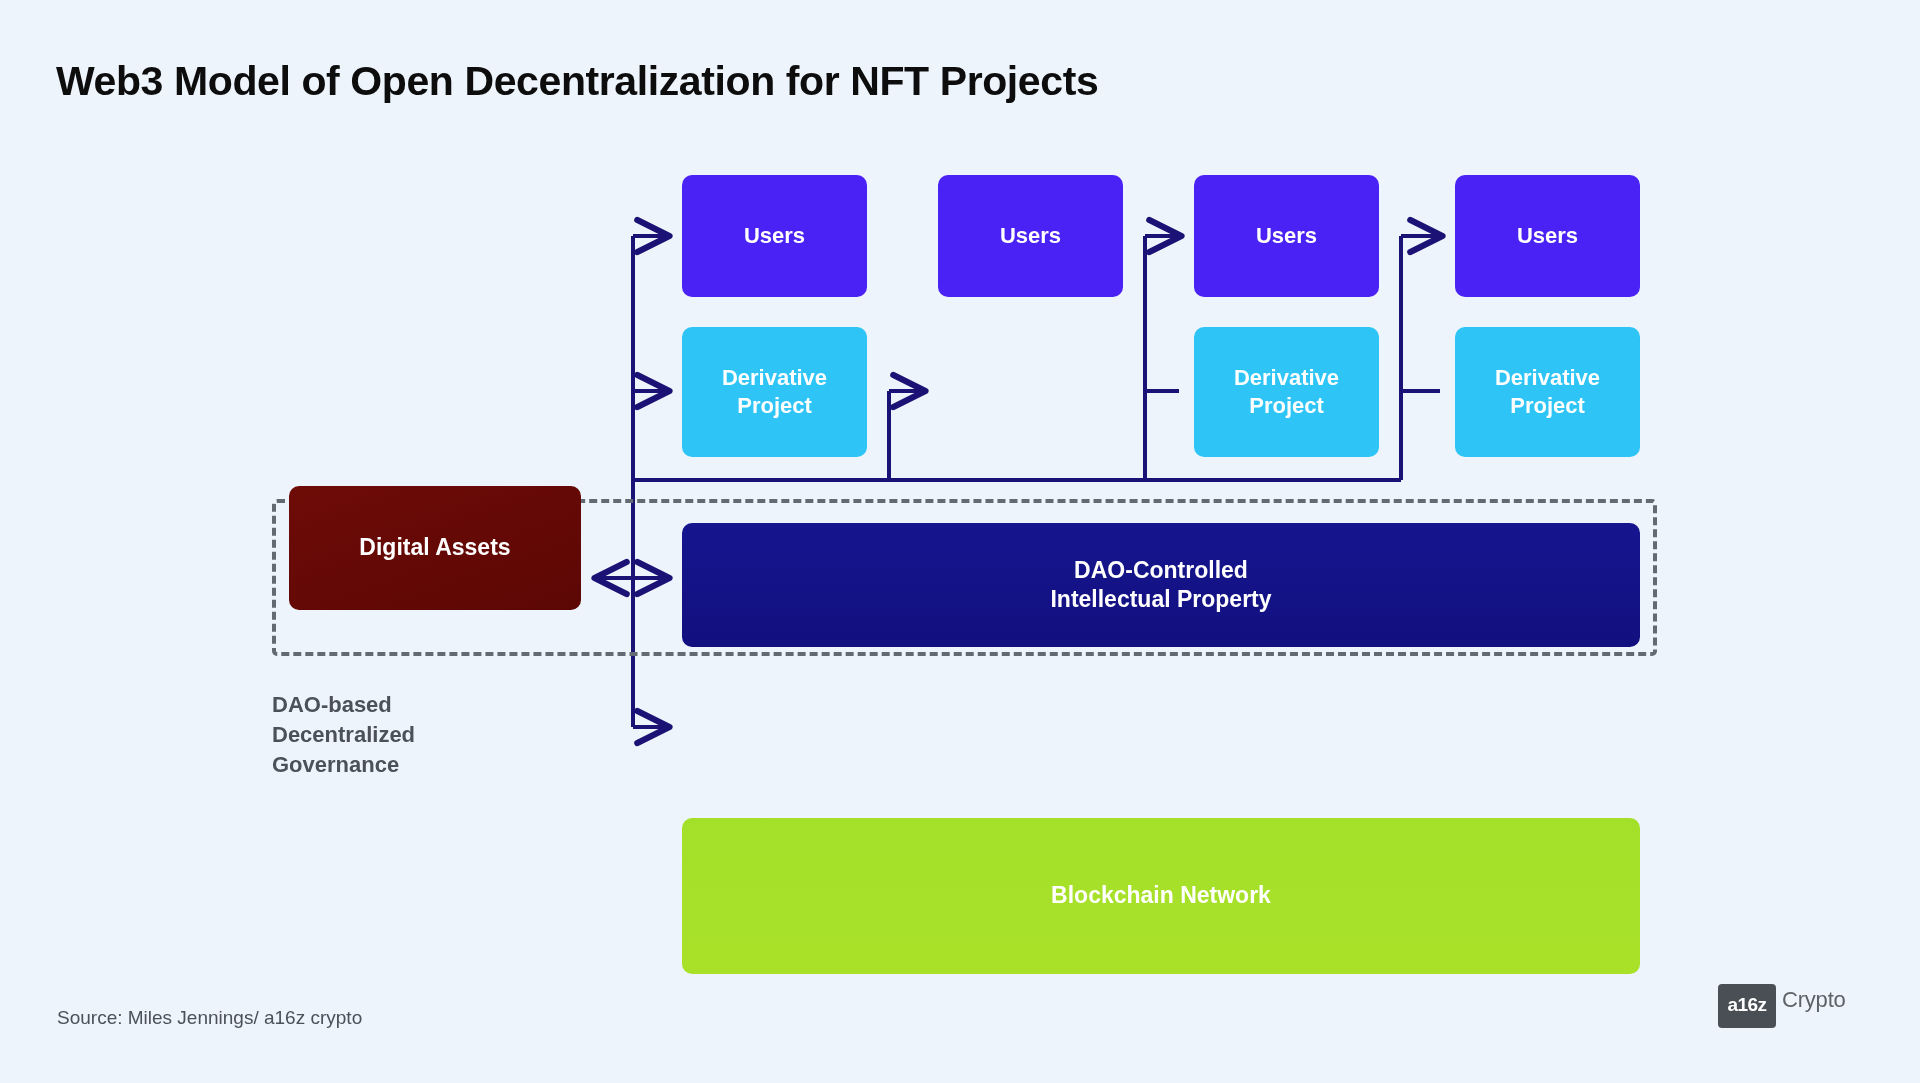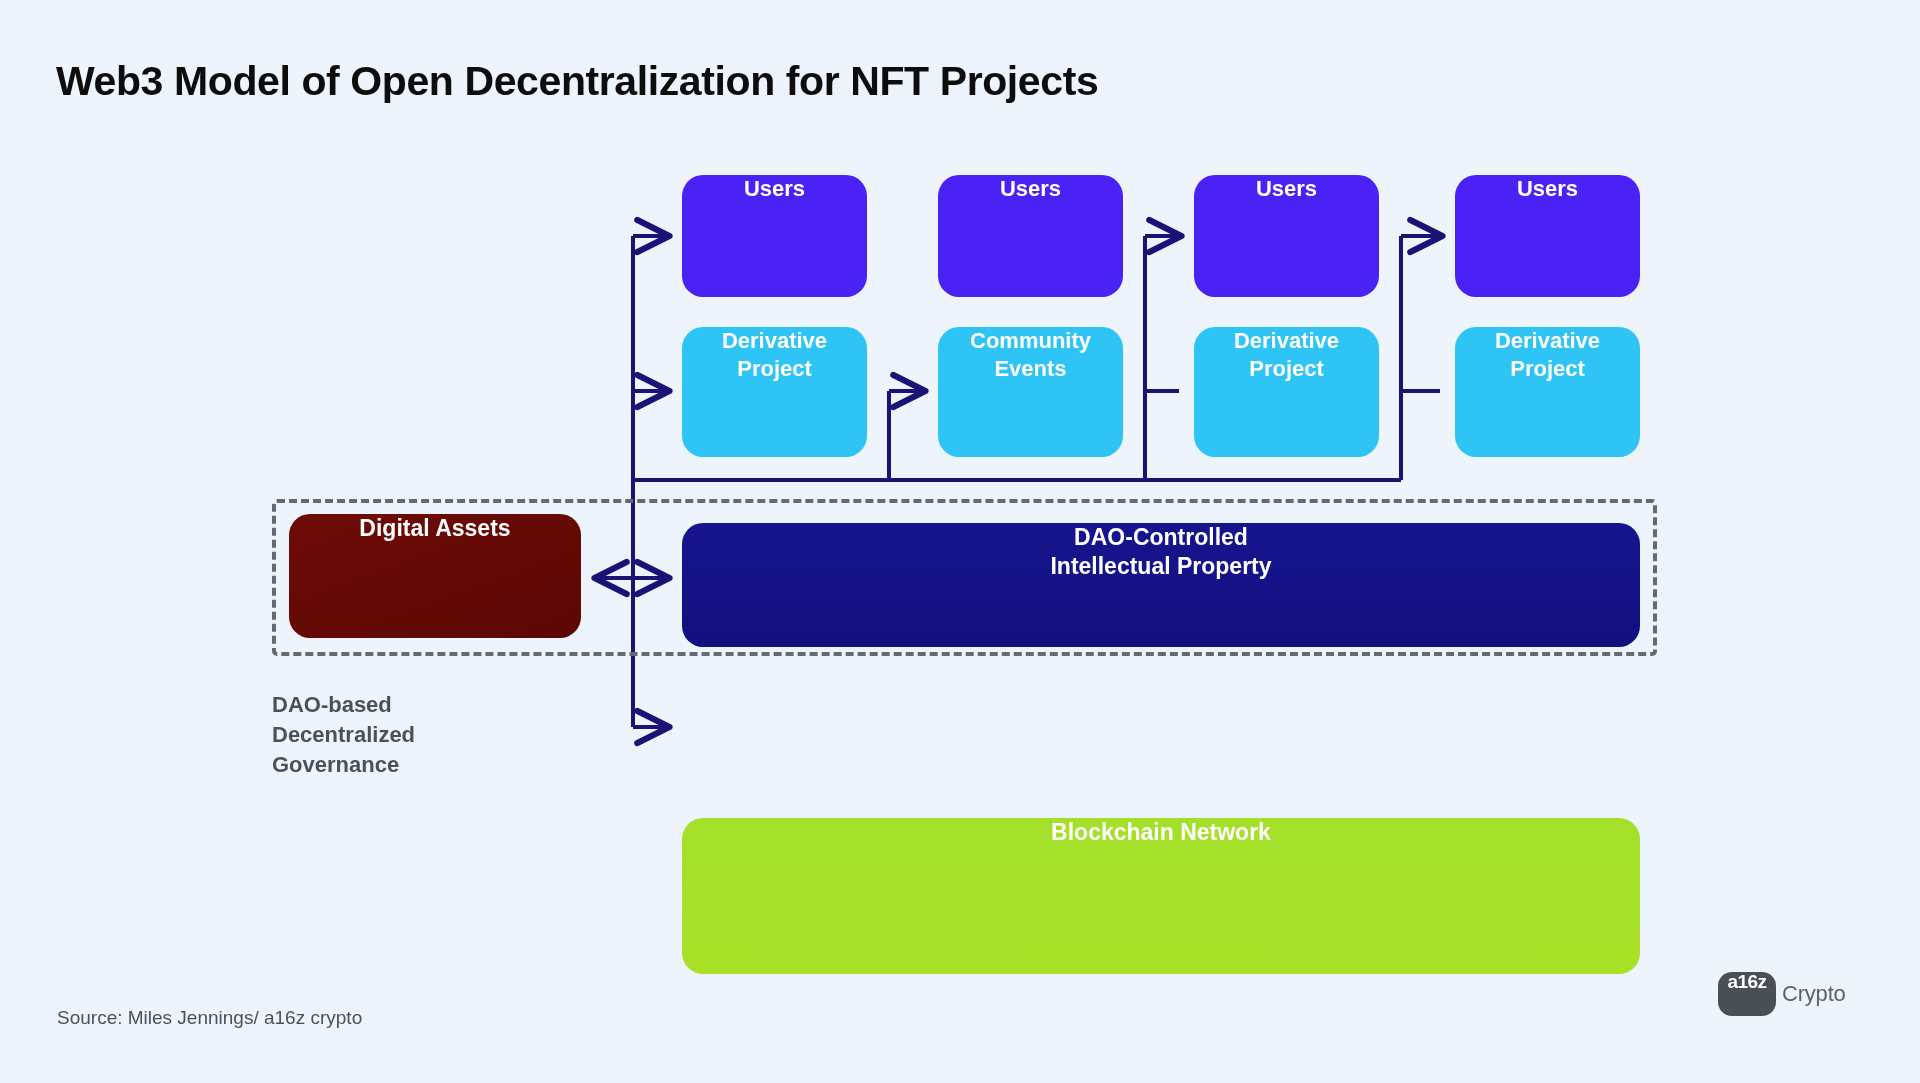--- a/index.html
+++ b/index.html
@@ -31,23 +31,23 @@
     font-size: 41px;
     font-weight: bold;
     letter-spacing: -0.4px;
     color: #0d0d0d;
     white-space: nowrap;
   }
 
   
   .node {
     position: absolute;
-    border-radius: 21px;
+    border-radius: 10px;
     display: flex;
-    align-items: flex-start;
+    align-items: center;
     justify-content: center;
     text-align: center;
     color: #ffffff;
     font-weight: bold;
     line-height: 1.28;
     box-sizing: border-box;
   }
 
   .node-users {
     background: #4a22f5;
@@ -60,21 +60,21 @@
     width: 185px;
     height: 130px;
     font-size: 22px;
   }
 
   .node-digital-assets {
     background: linear-gradient(160deg, #6e0b07 0%, #5c0704 100%);
     width: 292px;
     height: 124px;
     left: 289px;
-    top: 514px;
+    top: 486px;
     font-size: 23px;
   }
 
   .node-ip {
     background: linear-gradient(180deg, #16158e 0%, #12107f 100%);
     width: 958px;
     height: 124px;
     left: 682px;
     top: 516px;
     font-size: 23px;
@@ -134,28 +134,29 @@
 
   .brand-logo {
     position: absolute;
     left: 1718px;
     top: 972px;
     display: flex;
     align-items: center;
   }
   .brand-mark {
     background: #4a4f55;
-    border-radius: 14px;
+    border-radius: 4px;
     width: 58px;
     height: 44px;
     display: flex;
-    align-items: flex-start;
+    align-items: center;
     justify-content: center;
     padding-bottom: 4px;
     box-sizing: border-box;
+    margin-top: 12px;
   }
   .brand-mark span {
     color: #ffffff;
     font-size: 19px;
     font-weight: bold;
     letter-spacing: -0.5px;
     line-height: 1;
   }
   .brand-word {
     color: #5c6268;
@@ -224,23 +225,20 @@
   <div class="node node-users" style="left:1194px; top:175px;">
     <span>Users</span>
   </div>
   <div class="node node-users" style="left:1455px; top:175px;">
     <span>Users</span>
   </div>
 
   <div class="node node-sub" style="left:682px; top:327px;">
     <span>Derivative<br>Project</span>
   </div>
-  <div class="node node-sub" style="left:938px; top:327px;">
-    <span>Community<br>Events</span>
-  </div>
   <div class="node node-sub" style="left:1194px; top:327px;">
     <span>Derivative<br>Project</span>
   </div>
   <div class="node node-sub" style="left:1455px; top:327px;">
     <span>Derivative<br>Project</span>
   </div>
 
   <div class="governance-box"></div>
 
   <div class="node node-digital-assets">

